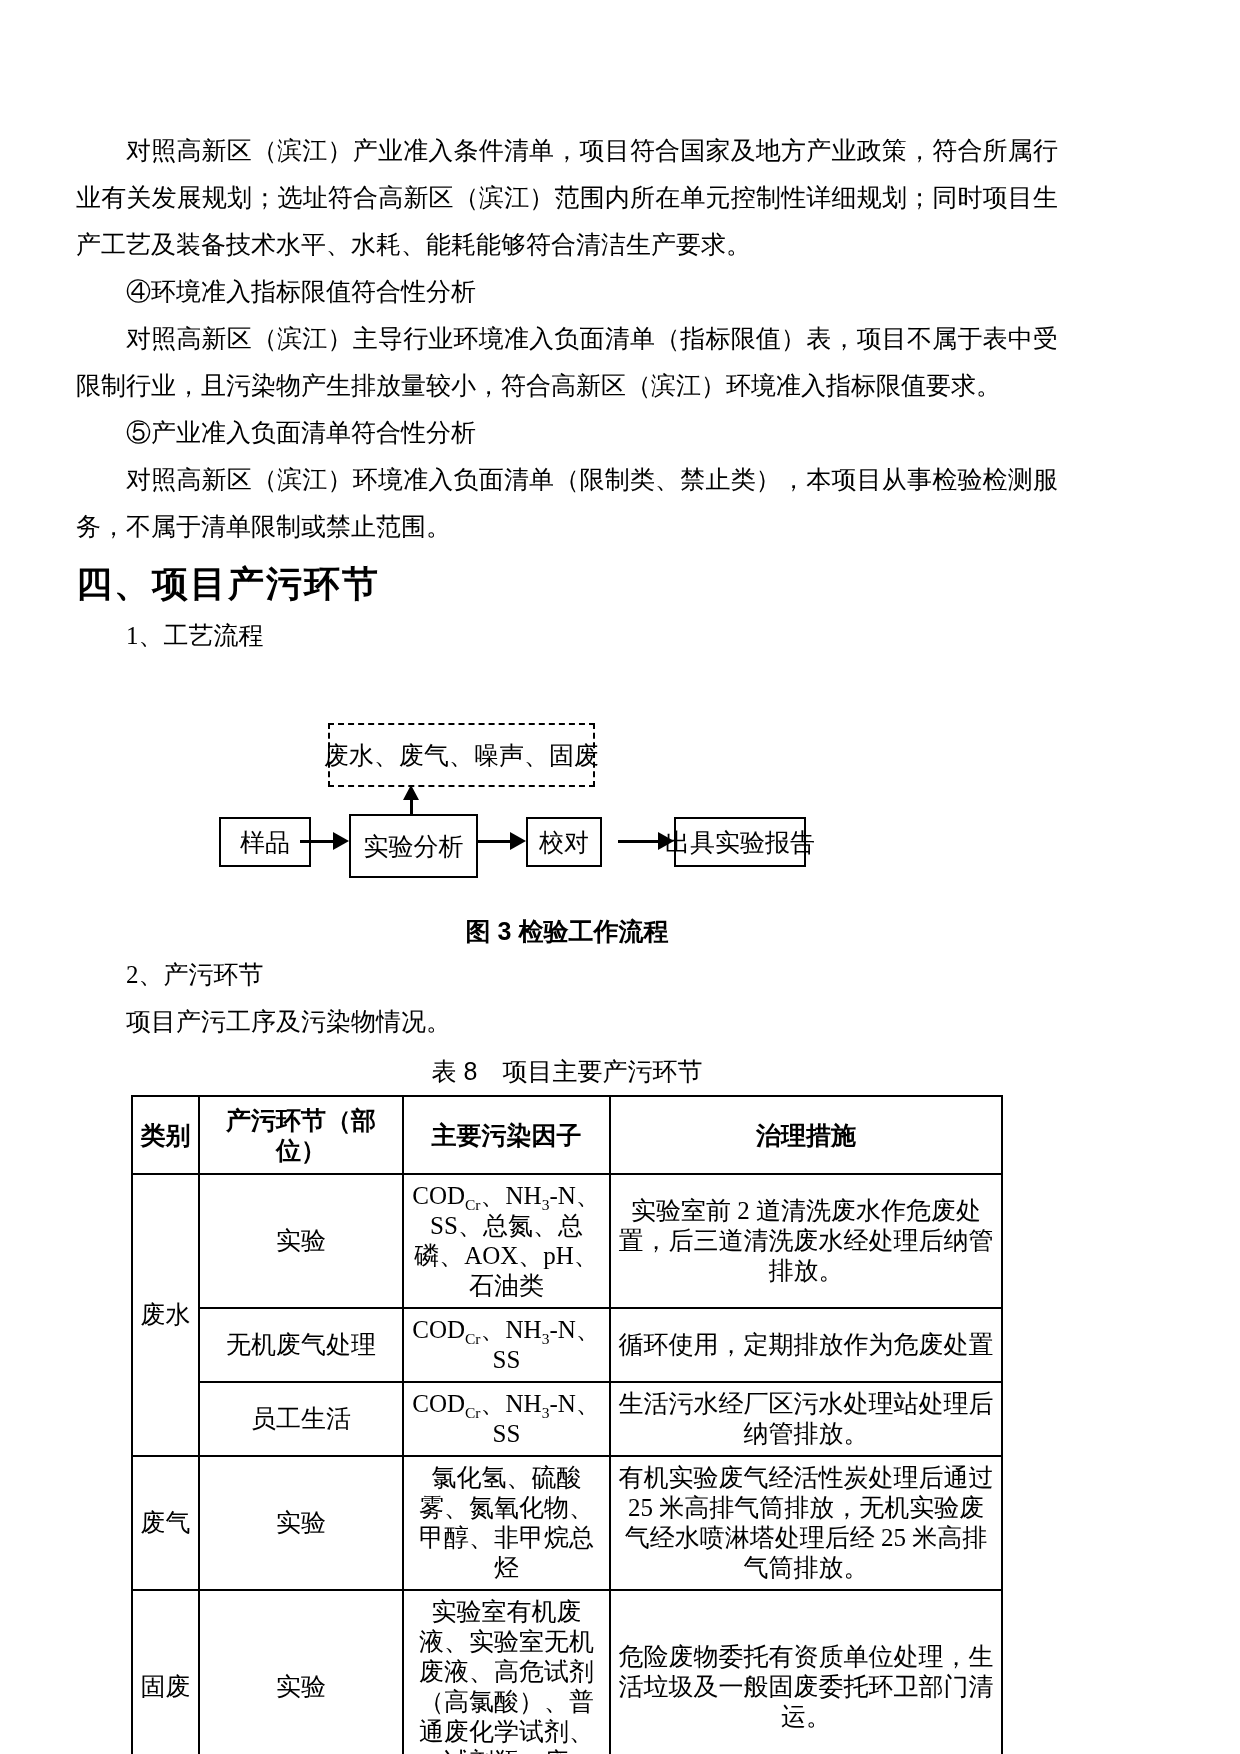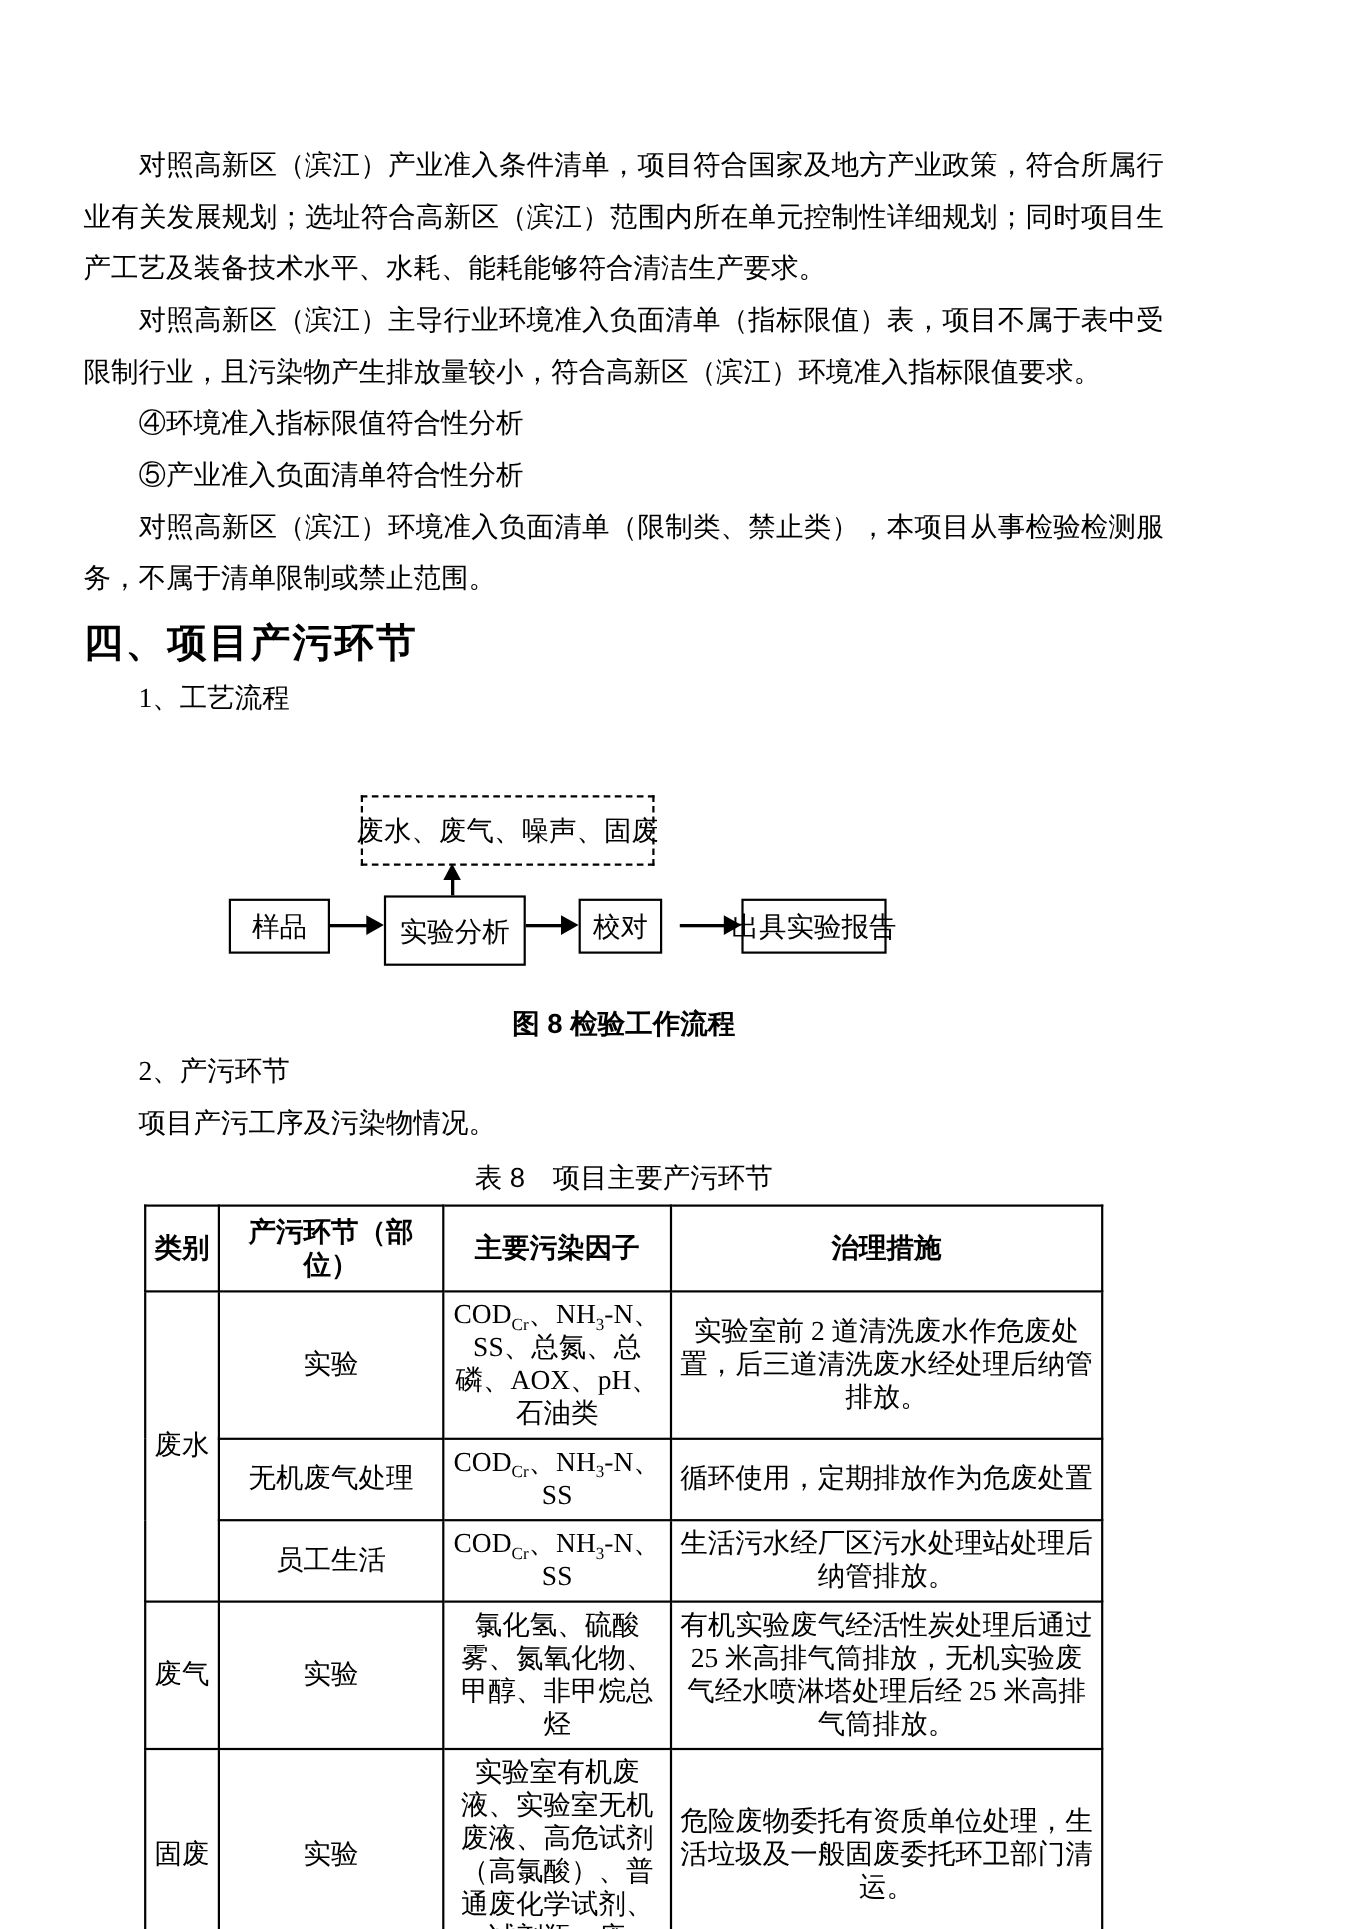--- a/index.html
+++ b/index.html
@@ -44,21 +44,21 @@
     align-items: center;
     justify-content: center;
     font-size: 25px;
     background: #fff;
     white-space: nowrap;
   }
   .fc-dashed {
     border: 2px dashed #000;
     left: 205px; top: 2px; width: 267px; height: 64px; margin-left: 47px;
   }
-  .fc-step-0 { left: 132px; top: 96px; width: 92px;  height: 50px; }
+  .fc-step-0 { left: 143px; top: 96px; width: 92px;  height: 50px; }
   .fc-step-1 { left: 273px; top: 93px; width: 129px; height: 64px; }
   .fc-step-2 { left: 450px; top: 96px; width: 76px;  height: 50px; }
   .fc-step-3 { left: 598px; top: 96px; width: 132px; height: 50px; }
   .fc-vline {
     position: absolute;
     left: 334px; top: 78px; height: 16px; width: 0;
     border-left: 3px solid #000;
   }
   .fc-vhead {
     position: absolute;
@@ -123,22 +123,22 @@
     padding: 8px 4px;
   }
   table.pollution sub { font-size: 0.62em; line-height: 0; }
 </style>
 </head>
 <body>
 
 <div class="page">
 
   <p class="body-text">对照高新区（滨江）产业准入条件清单，项目符合国家及地方产业政策，符合所属行业有关发展规划；选址符合高新区（滨江）范围内所在单元控制性详细规划；同时项目生产工艺及装备技术水平、水耗、能耗能够符合清洁生产要求。</p>
+  <p class="body-text">④环境准入指标限值符合性分析</p>
   <p class="body-text">对照高新区（滨江）主导行业环境准入负面清单（指标限值）表，项目不属于表中受限制行业，且污染物产生排放量较小，符合高新区（滨江）环境准入指标限值要求。</p>
-  <p class="body-text">④环境准入指标限值符合性分析</p>
   <p class="body-text">⑤产业准入负面清单符合性分析</p>
   <p class="body-text">对照高新区（滨江）环境准入负面清单（限制类、禁止类），本项目从事检验检测服务，不属于清单限制或禁止范围。</p>
 
   <h1 class="section-heading">四、项目产污环节</h1>
 
   <p class="body-text">1、工艺流程</p>
 
   <div class="flowchart">
     <div class="fc-box fc-dashed">废水、废气、噪声、固废</div>
     <div class="fc-vhead"></div>
@@ -148,21 +148,21 @@
     <div class="fc-hhead fc-hhead-1"></div>
     <div class="fc-box fc-step-1">实验分析</div>
     <div class="fc-hline fc-hline-2"></div>
     <div class="fc-hhead fc-hhead-2"></div>
     <div class="fc-box fc-step-2">校对</div>
     <div class="fc-hline fc-hline-3"></div>
     <div class="fc-hhead fc-hhead-3"></div>
     <div class="fc-box fc-step-3">出具实验报告</div>
   </div>
 
-  <p class="fig-caption">图 8 检验工作流程</p>
+  <p class="fig-caption">图 3 检验工作流程</p>
 
   <p class="body-text">2、产污环节</p>
   <p class="body-text">项目产污工序及污染物情况。</p>
 
   <p class="table-title">表 8　项目主要产污环节</p>
 
   <table class="pollution">
     <colgroup>
       <col class="c1">
         <col class="c2">

